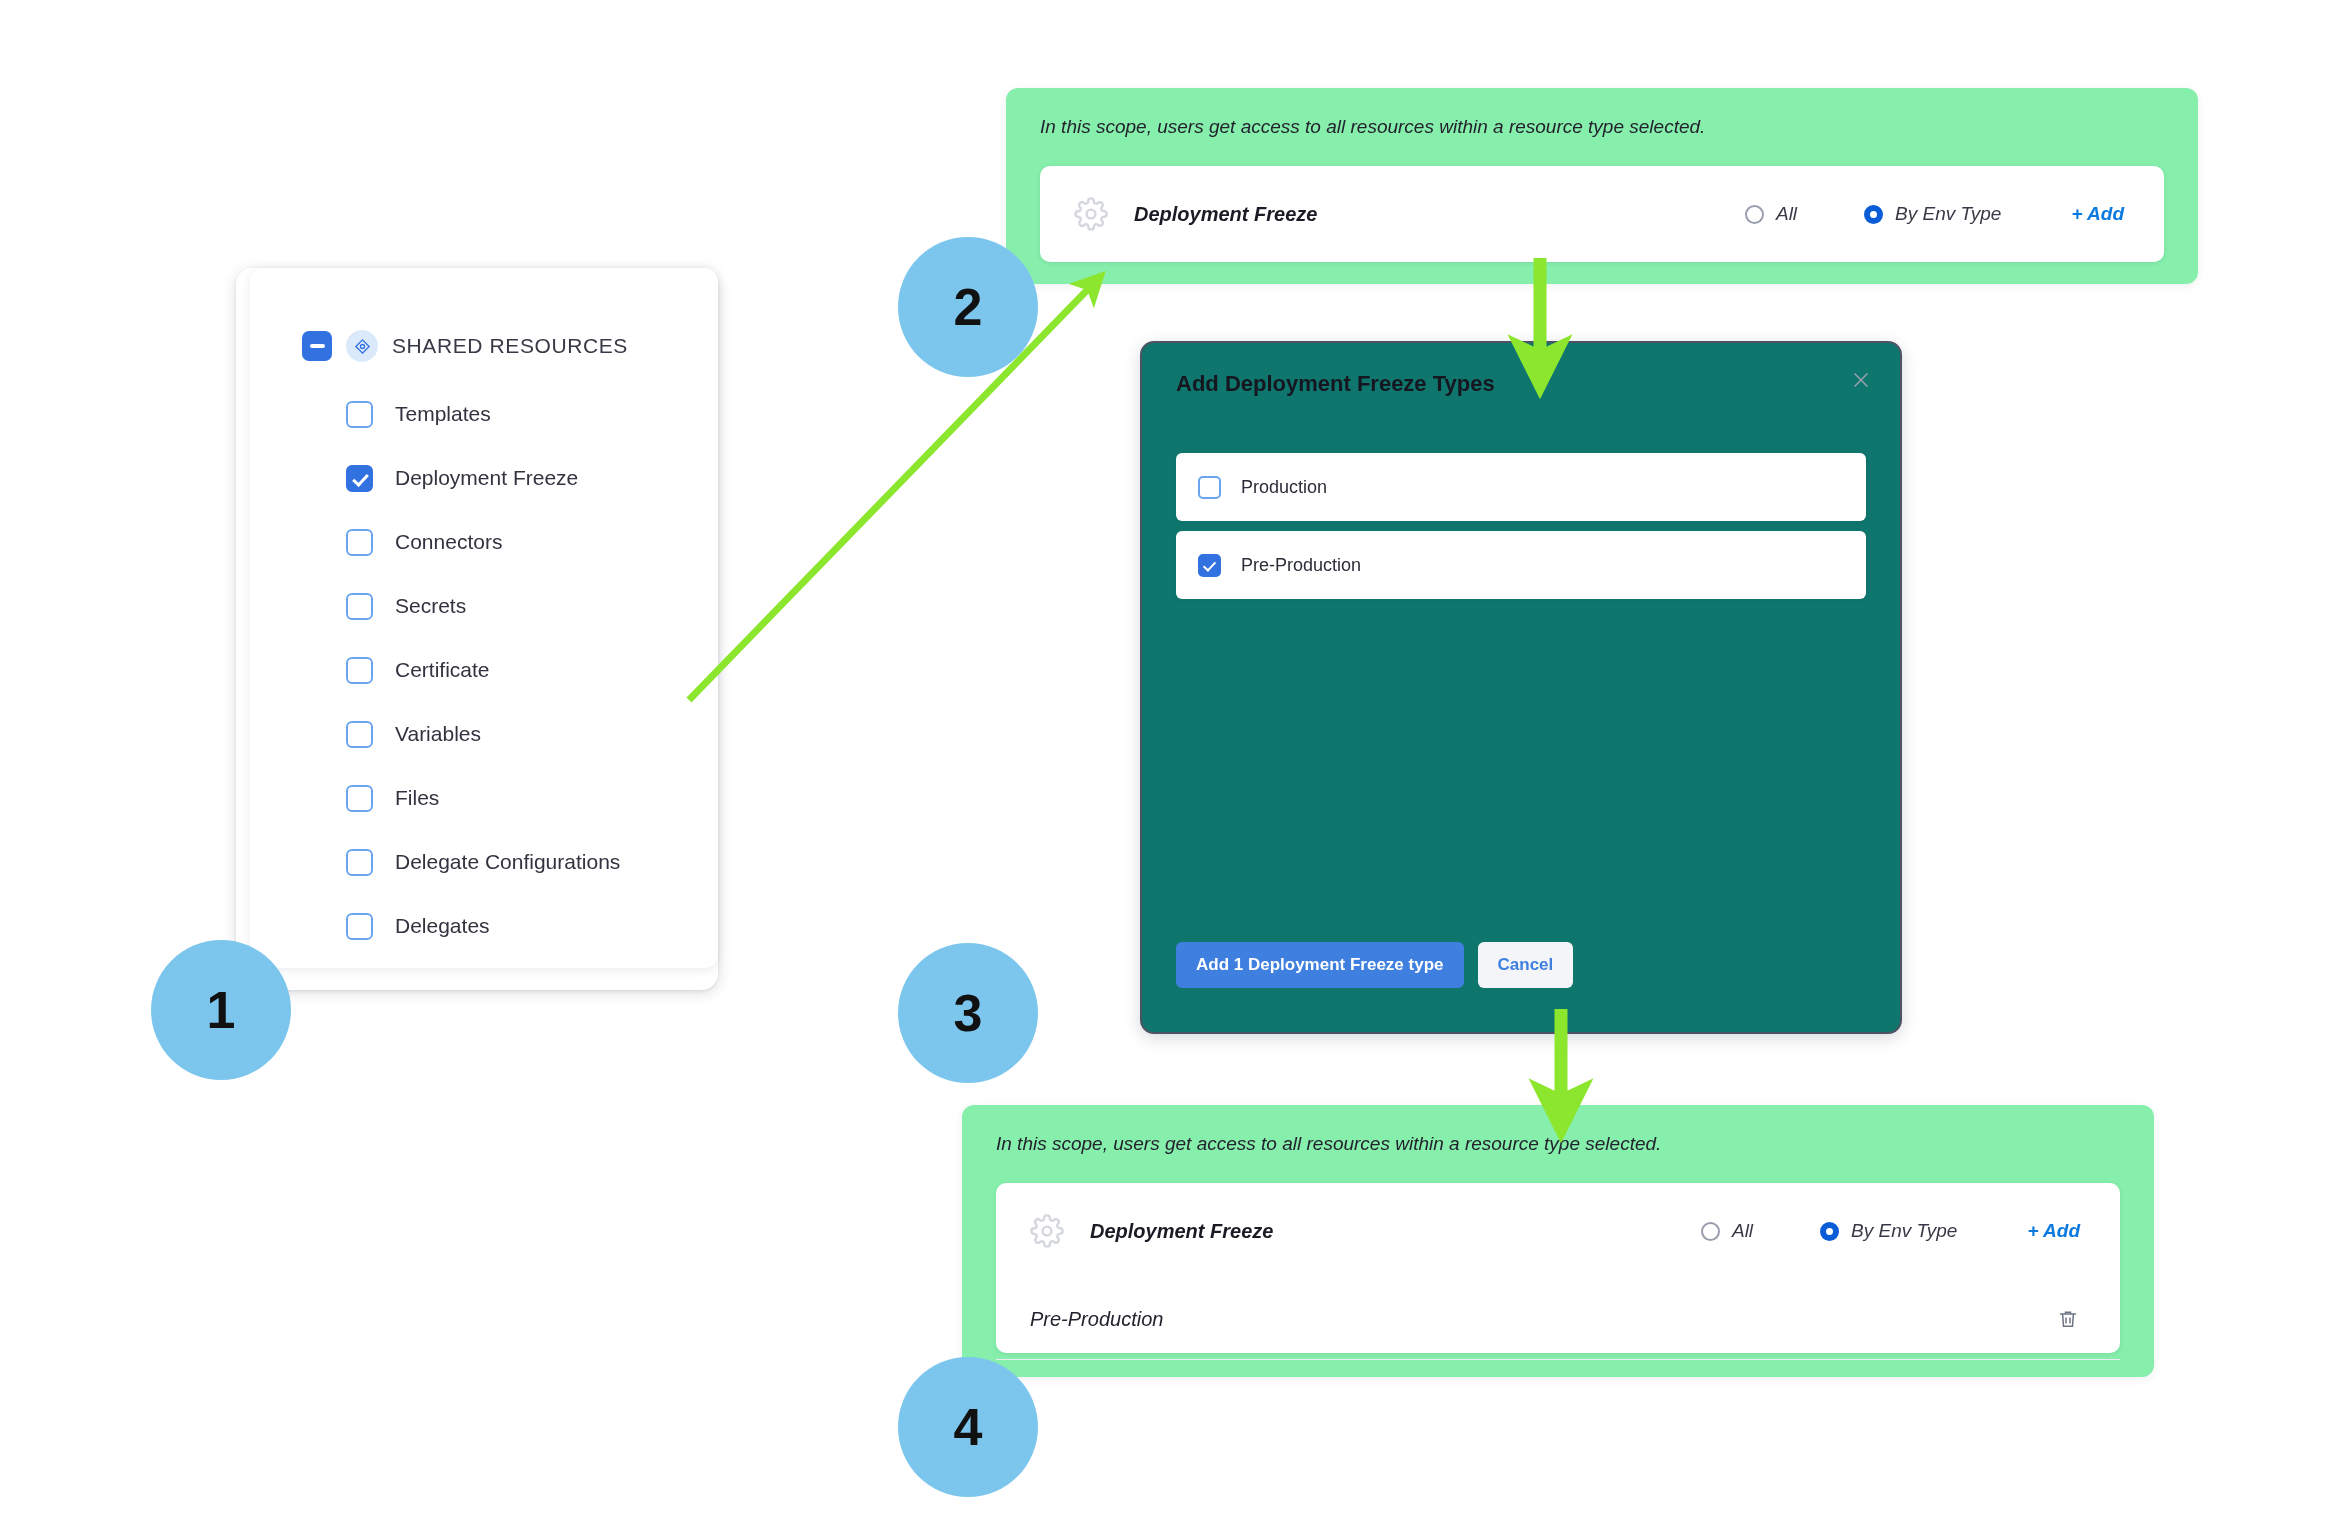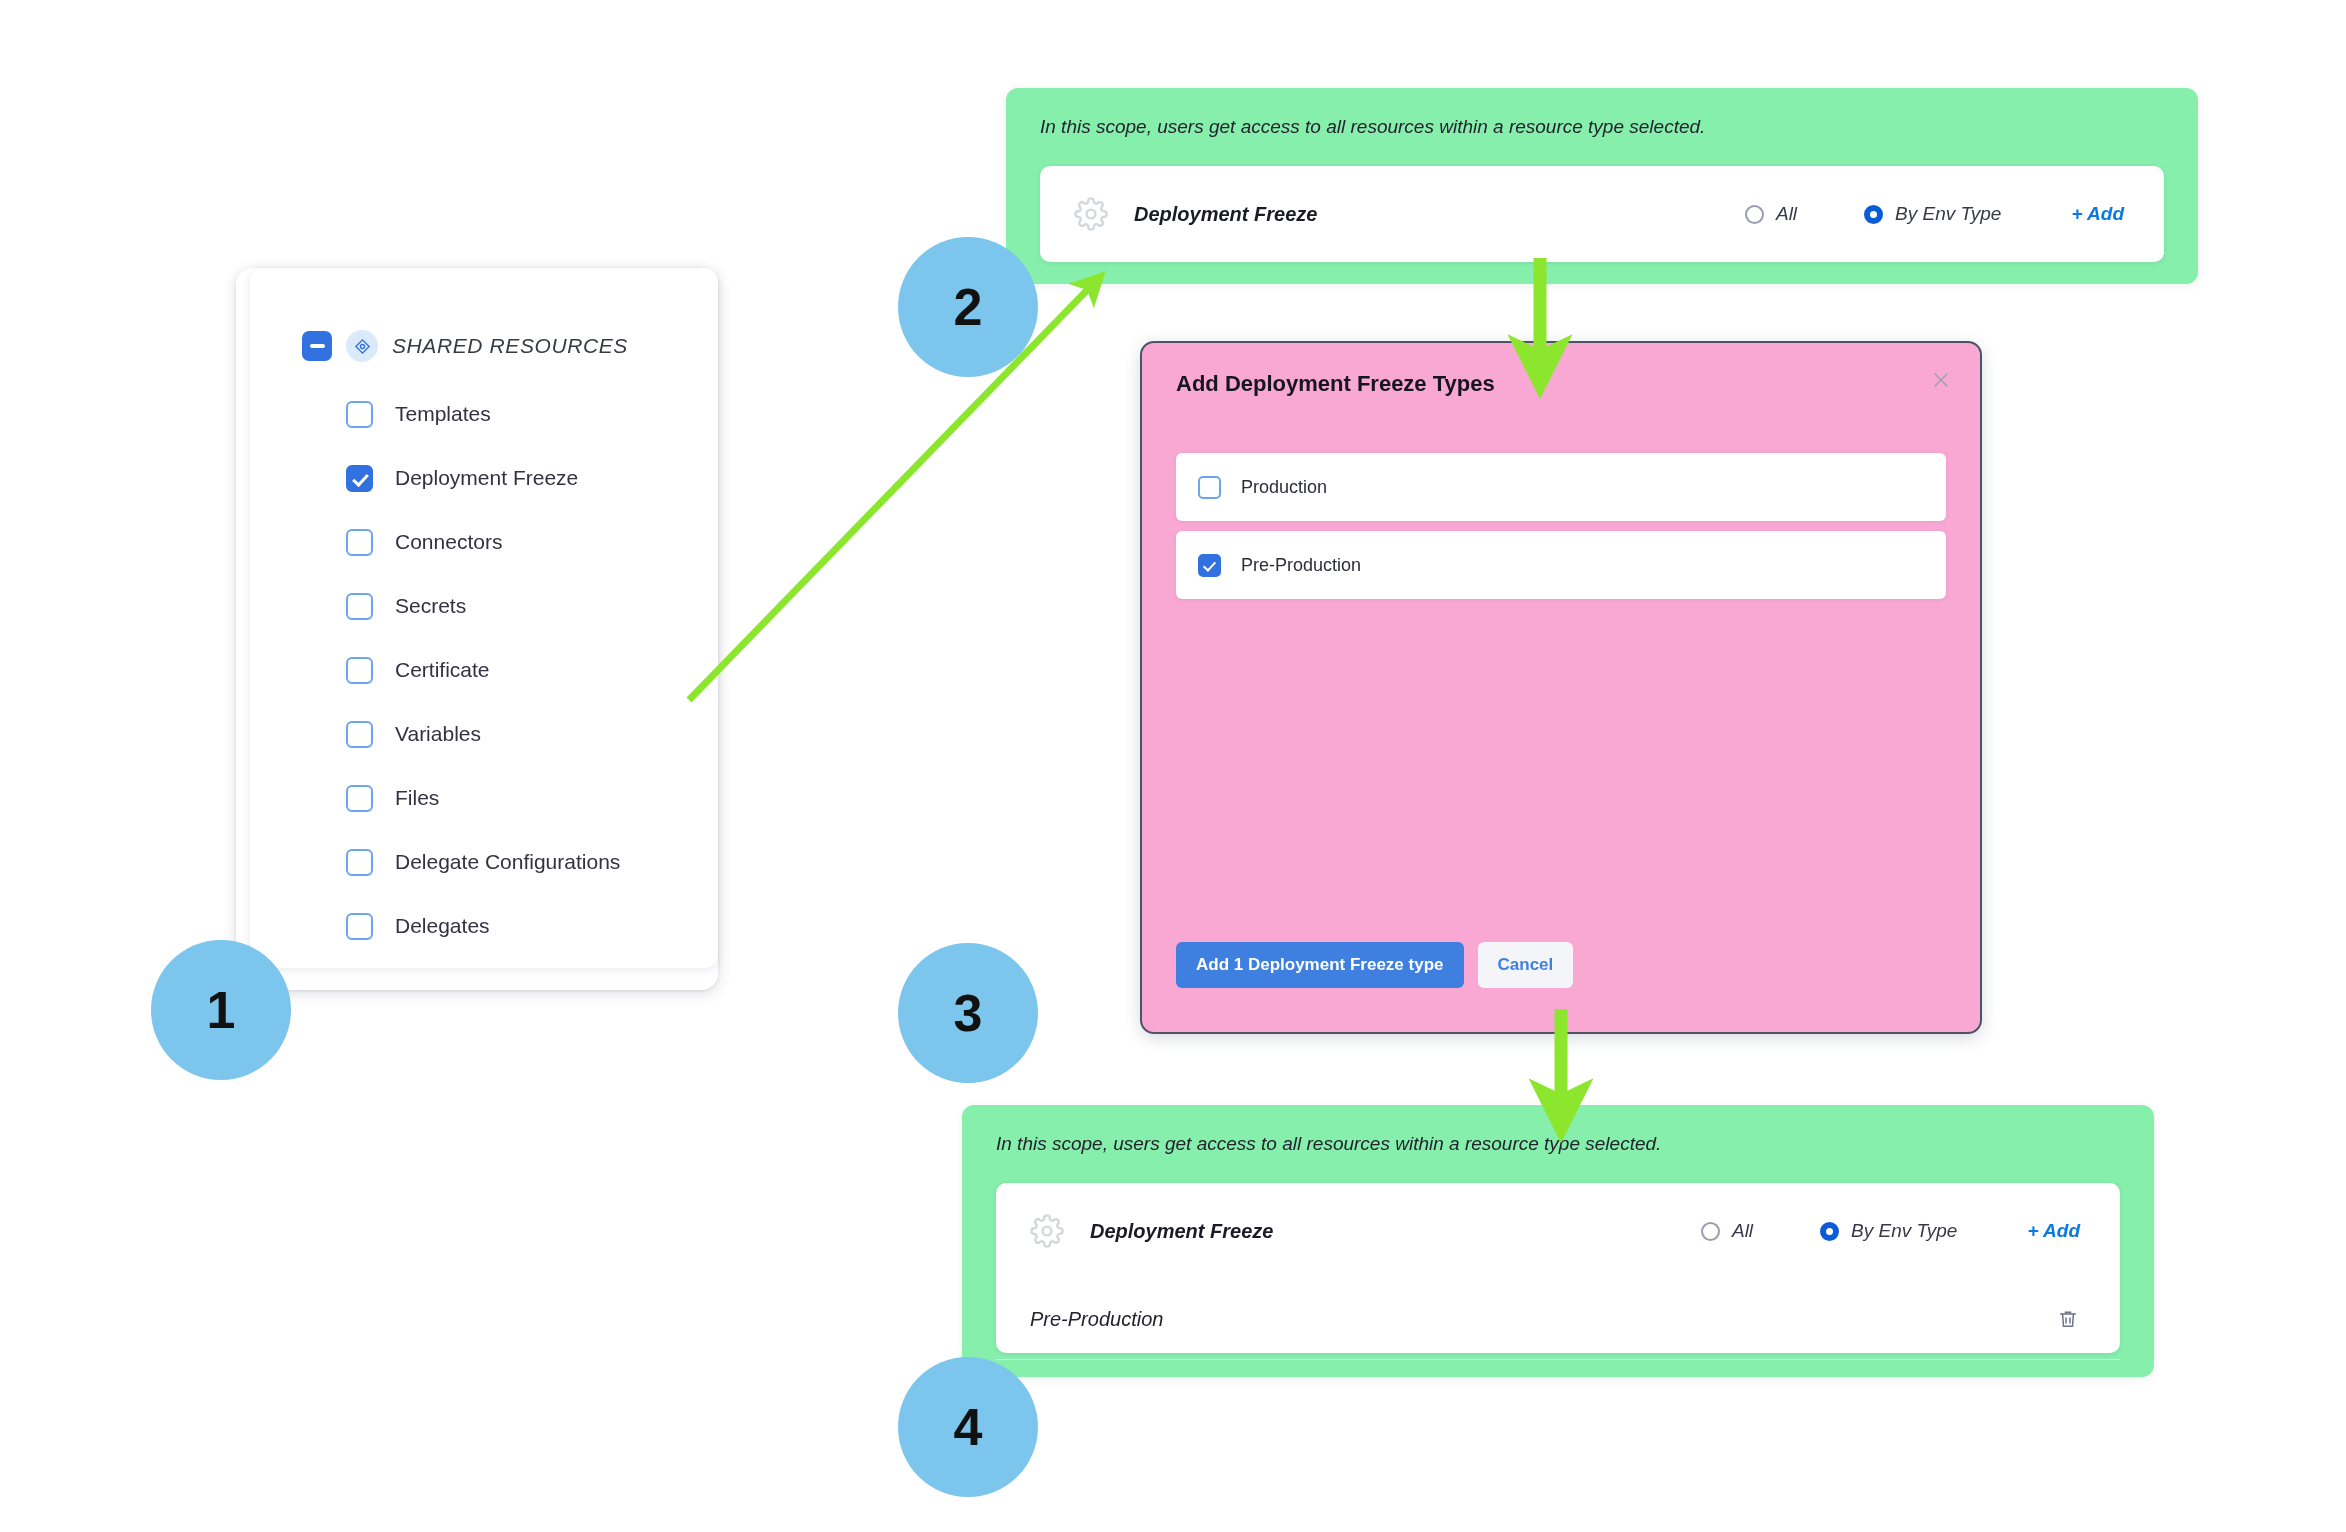--- a/index.html
+++ b/index.html
@@ -67,21 +67,20 @@
     background: #ffffff;
     border-radius: 14px;
     box-shadow: 0 2px 10px rgba(35,45,70,0.10);
     padding: 0;
   }
   .res-head {
     display: flex;
     align-items: center;
     gap: 14px;
     padding: 62px 0 0 52px;
-    font-style: italic;
   }
   .cb-indeterminate {
     width: 30px; height: 30px;
     border-radius: 7px;
     background: #3171E0;
     display: flex; align-items: center; justify-content: center;
     flex: 0 0 auto;
   }
   .cb-indeterminate i {
     display: block;
@@ -228,23 +227,23 @@
     font-size: 20px;
     color: #23232E;
     flex: 1 1 auto;
   }
 
   
   #modal {
     position: absolute;
     left: 1140px;
     top: 341px;
-    width: 842px;
+    width: 762px;
     height: 693px;
-    background: #f9a8d4;
+    background: #0f766e;
     border: 2px solid #4D5362;
     border-radius: 14px;
     box-sizing: border-box;
     z-index: 20;
     box-shadow: 0 4px 16px rgba(35,45,70,0.18);
   }
   #modal-title {
     position: absolute;
     left: 34px;
     top: 28px;

